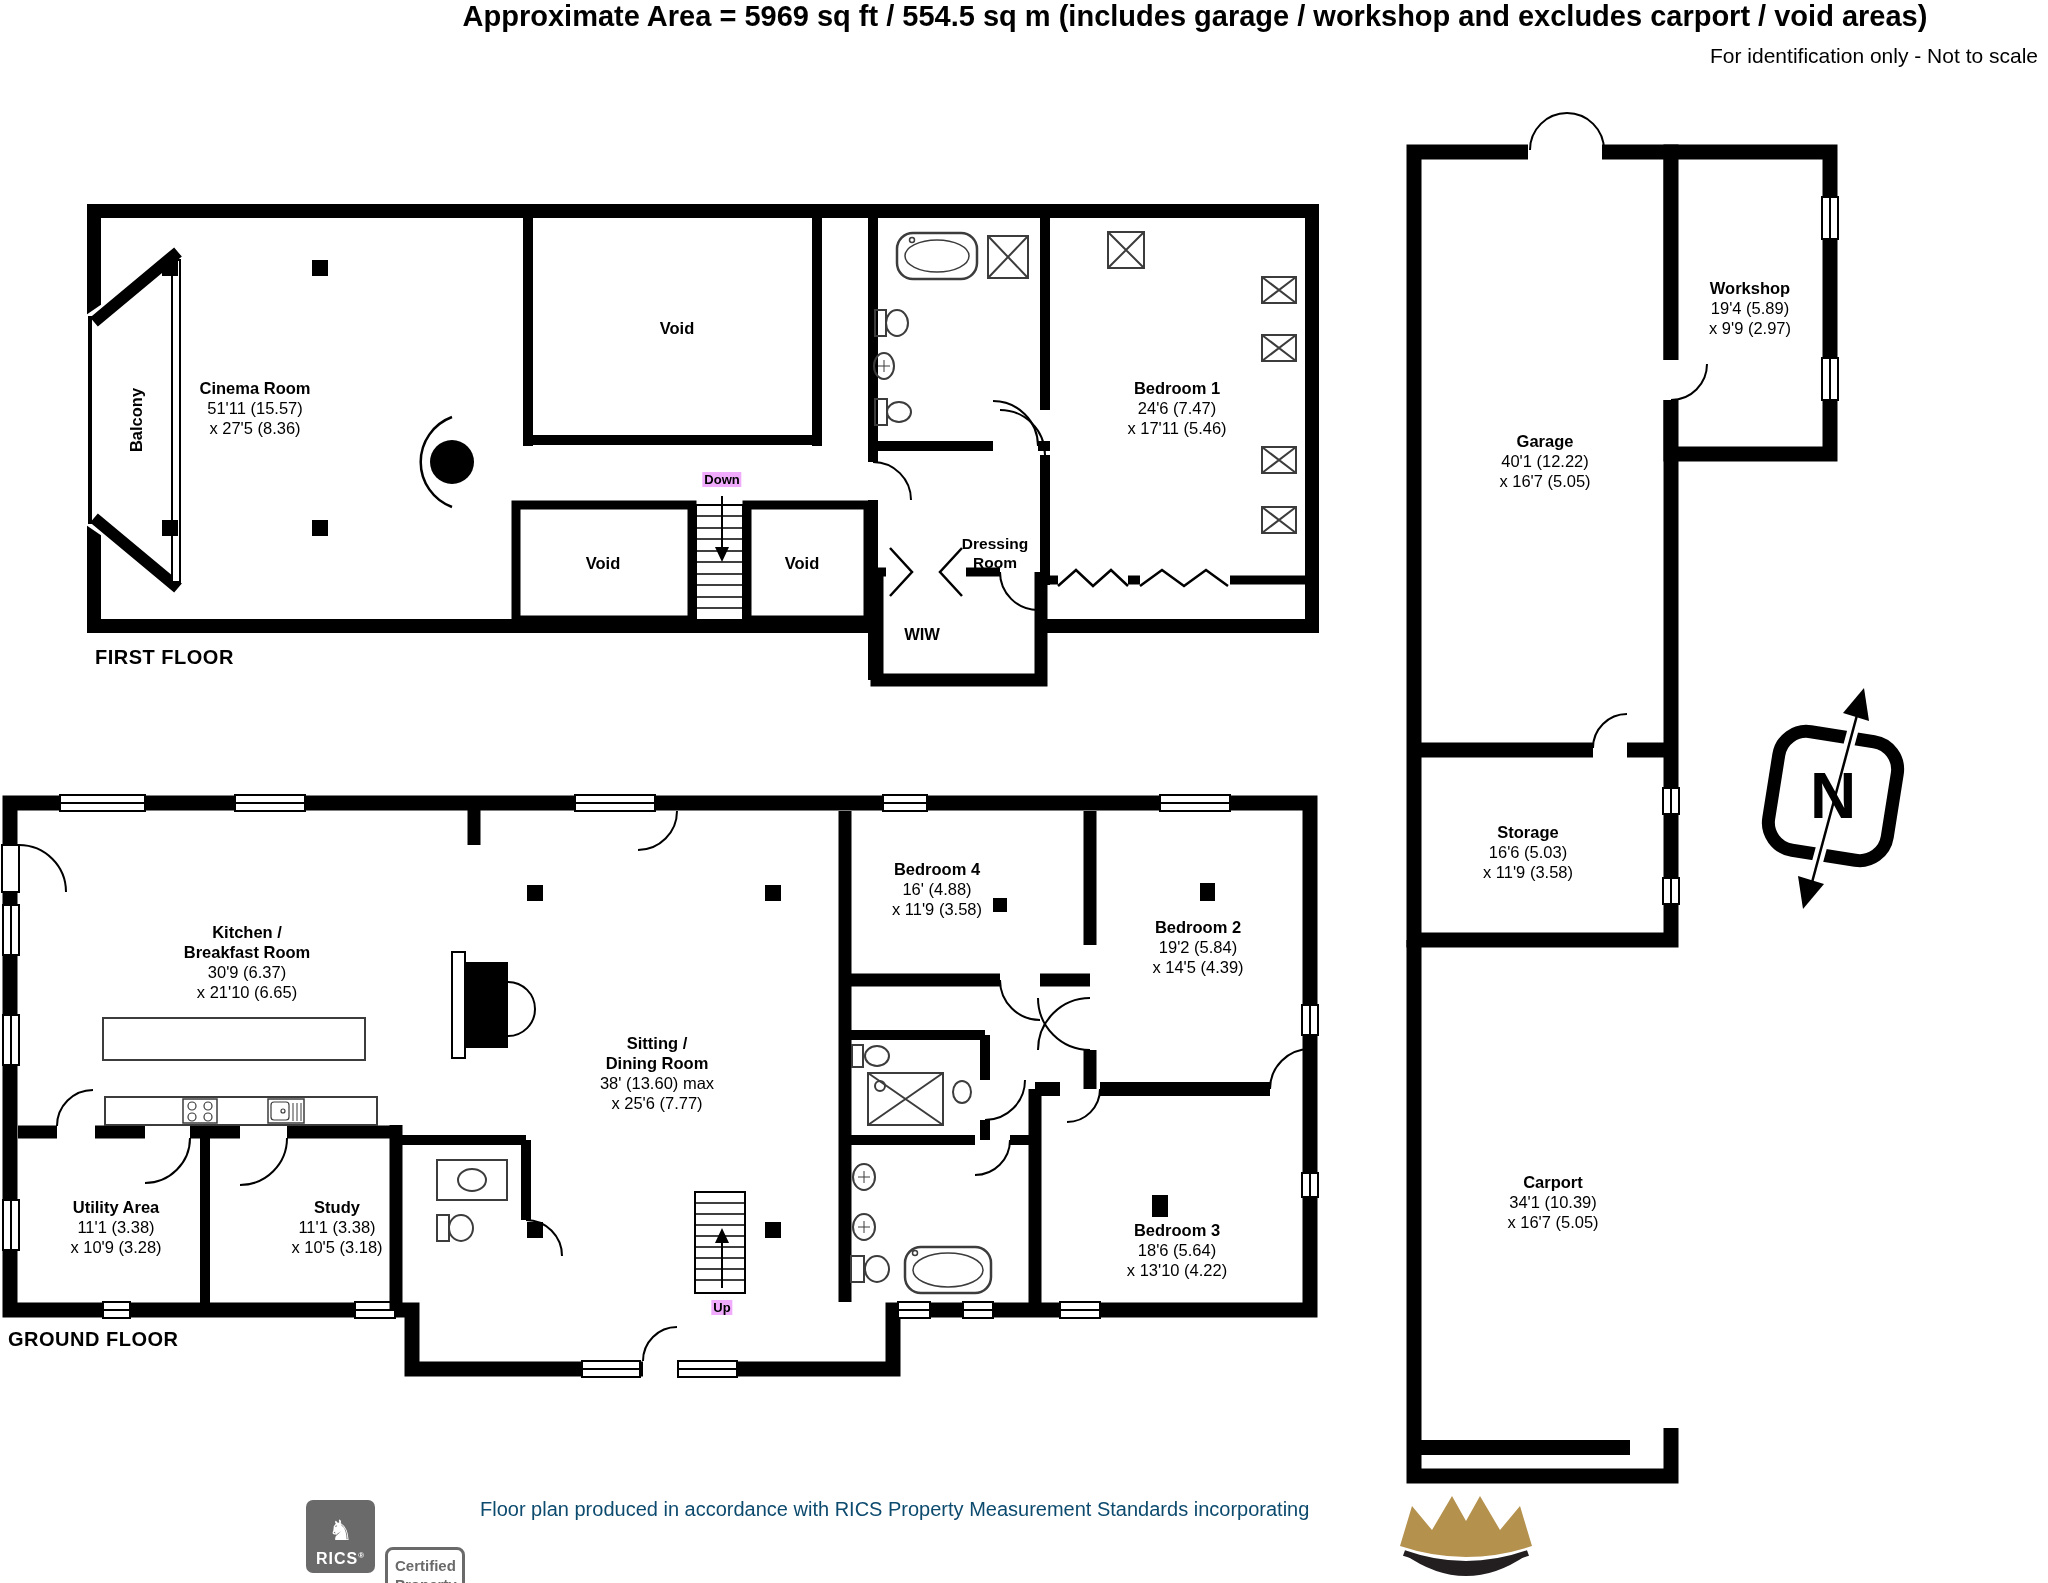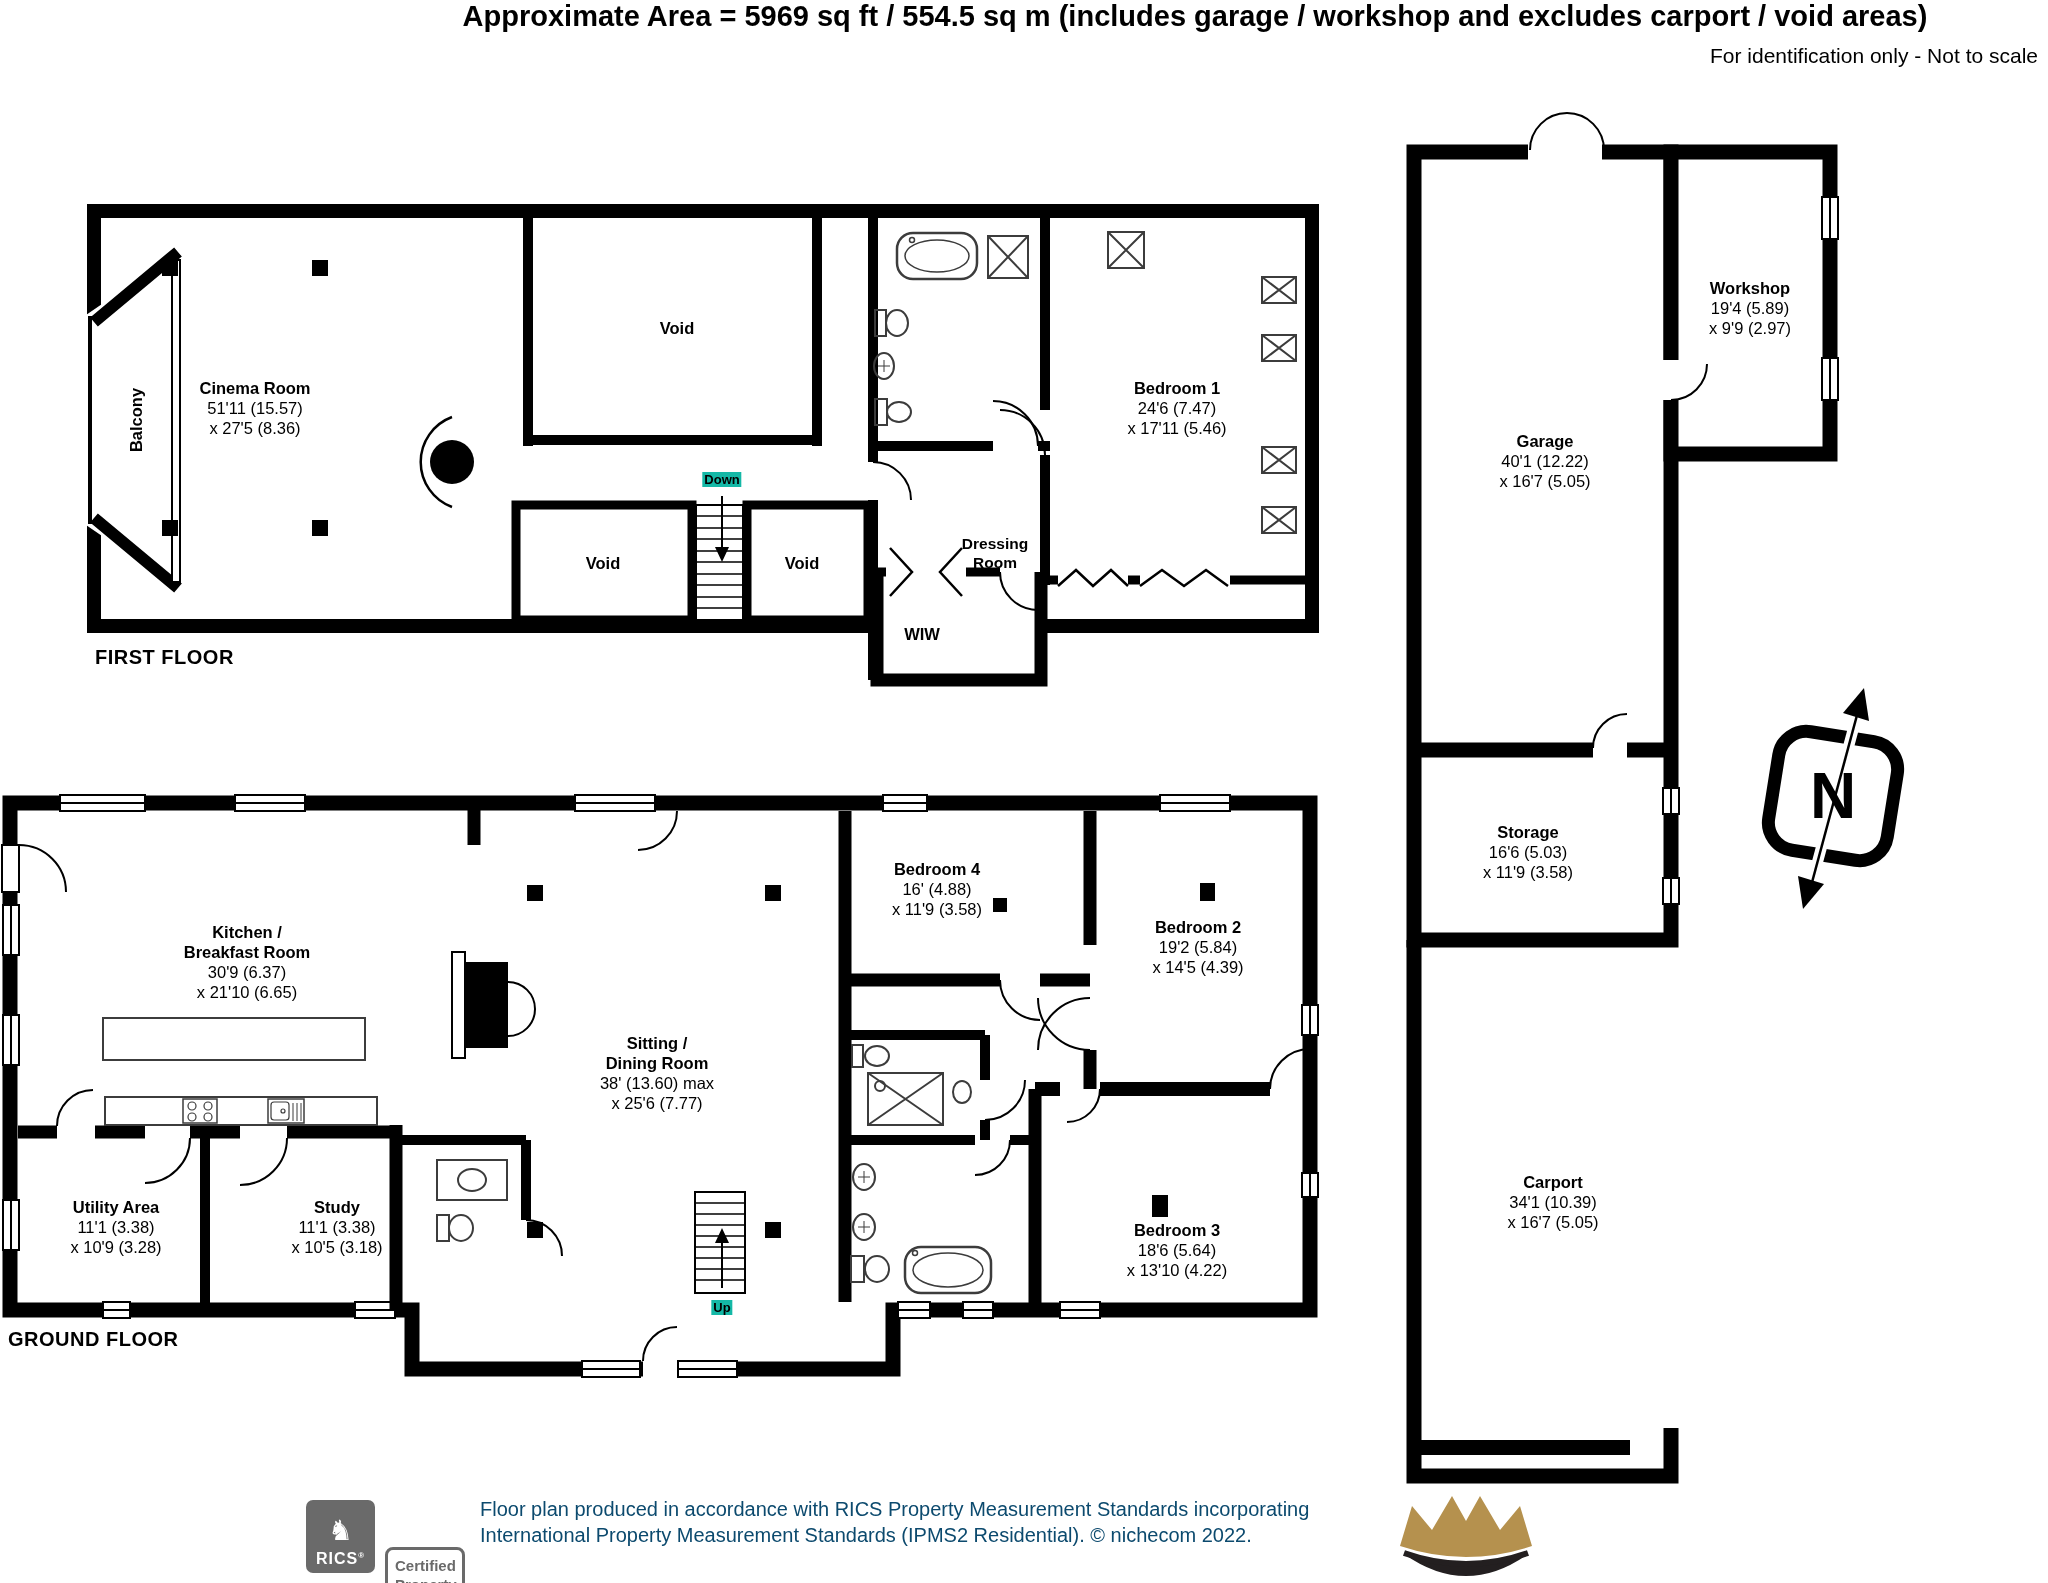--- a/index.html
+++ b/index.html
@@ -9,21 +9,21 @@
   .title{position:absolute;left:350px;right:8px;top:0;text-align:center;
          font-size:29px;font-weight:700;}
   .subtitle{position:absolute;right:10px;top:44px;font-size:21px;}
   .rl{position:absolute;transform:translateX(-50%);text-align:center;
       font-size:16.5px;line-height:20px;}
   .rn{font-weight:bold;white-space:pre-line;}
   .rd{white-space:nowrap;}
   .rot{transform:translate(-50%,-50%) rotate(-90deg);}
   .fl{position:absolute;font-weight:bold;font-size:20px;letter-spacing:.5px;}
   .ml{position:absolute;transform:translateX(-50%);font-weight:bold;font-size:13px;
-      background:#14b8a6;padding:0 2px;}
+      background:#f0abfc;padding:0 2px;}
   .rics-box{position:absolute;left:306px;top:1500px;width:69px;height:73px;
       background:#6a6a6a;border-radius:7px;display:flex;flex-direction:column;
       align-items:center;justify-content:flex-end;color:#fff;}
   .rics-lion{font-size:28px;line-height:30px;color:#fff;}
   .rics-word{font-size:16px;font-weight:bold;letter-spacing:1px;line-height:20px;margin-bottom:4px;}
   .rics-reg{font-size:8px;vertical-align:super;}
   .cert-box{position:absolute;left:385px;top:1547px;width:80px;height:93px;
       border:3px solid #6a6a6a;border-radius:8px 8px 26px 8px;background:#fff;
       box-sizing:border-box;padding:6px 0 0 7px;color:#6a6a6a;font-weight:bold;
       font-size:15px;line-height:19px;}
@@ -408,16 +408,15 @@
     <div class="rics-lion">♞</div>
     <div class="rics-word"><span>RICS</span><span class="rics-reg">®</span></div>
   </div>
   <div class="cert-box">
     <div>Certified</div>
     <div>Property</div>
     <div>Measurer</div>
   </div>
   <div class="foot-text">
     <div>Floor plan produced in accordance with RICS Property Measurement Standards incorporating</div>
-    <div>International Property Measurement Standards (IPMS2 Residential).  © nichecom 2022.</div>
   </div>
 
 </div>
 
 </body></html>

